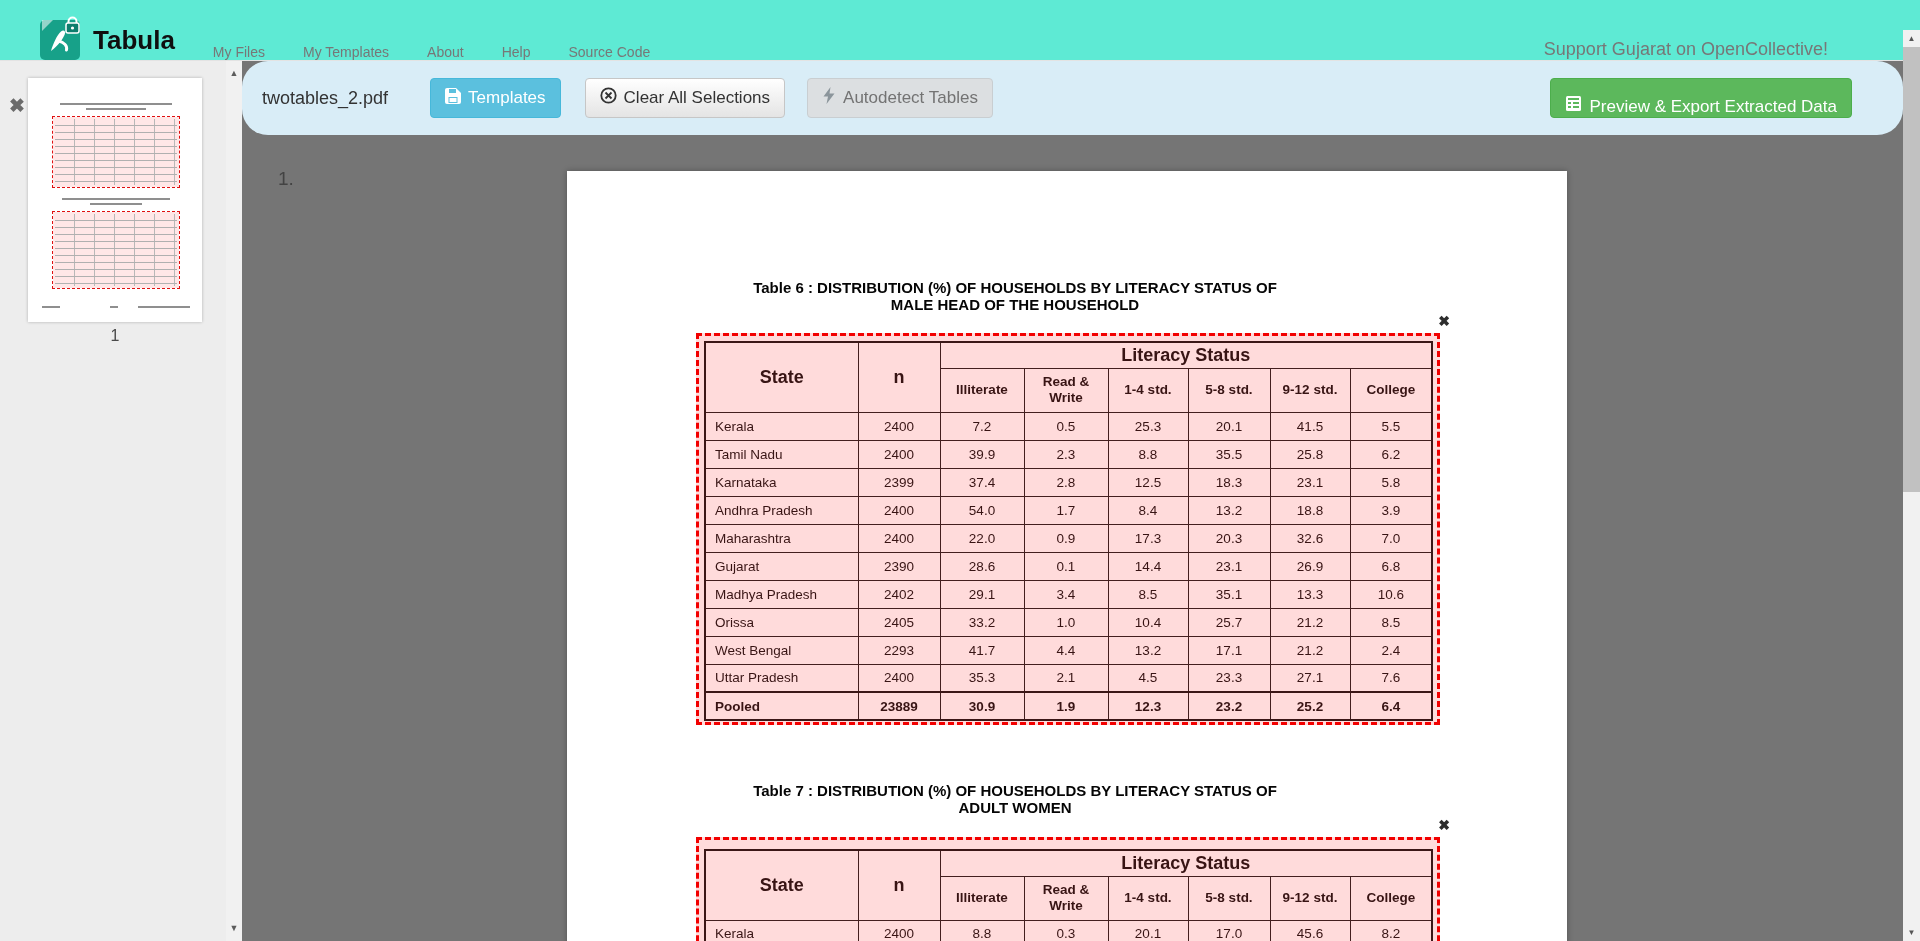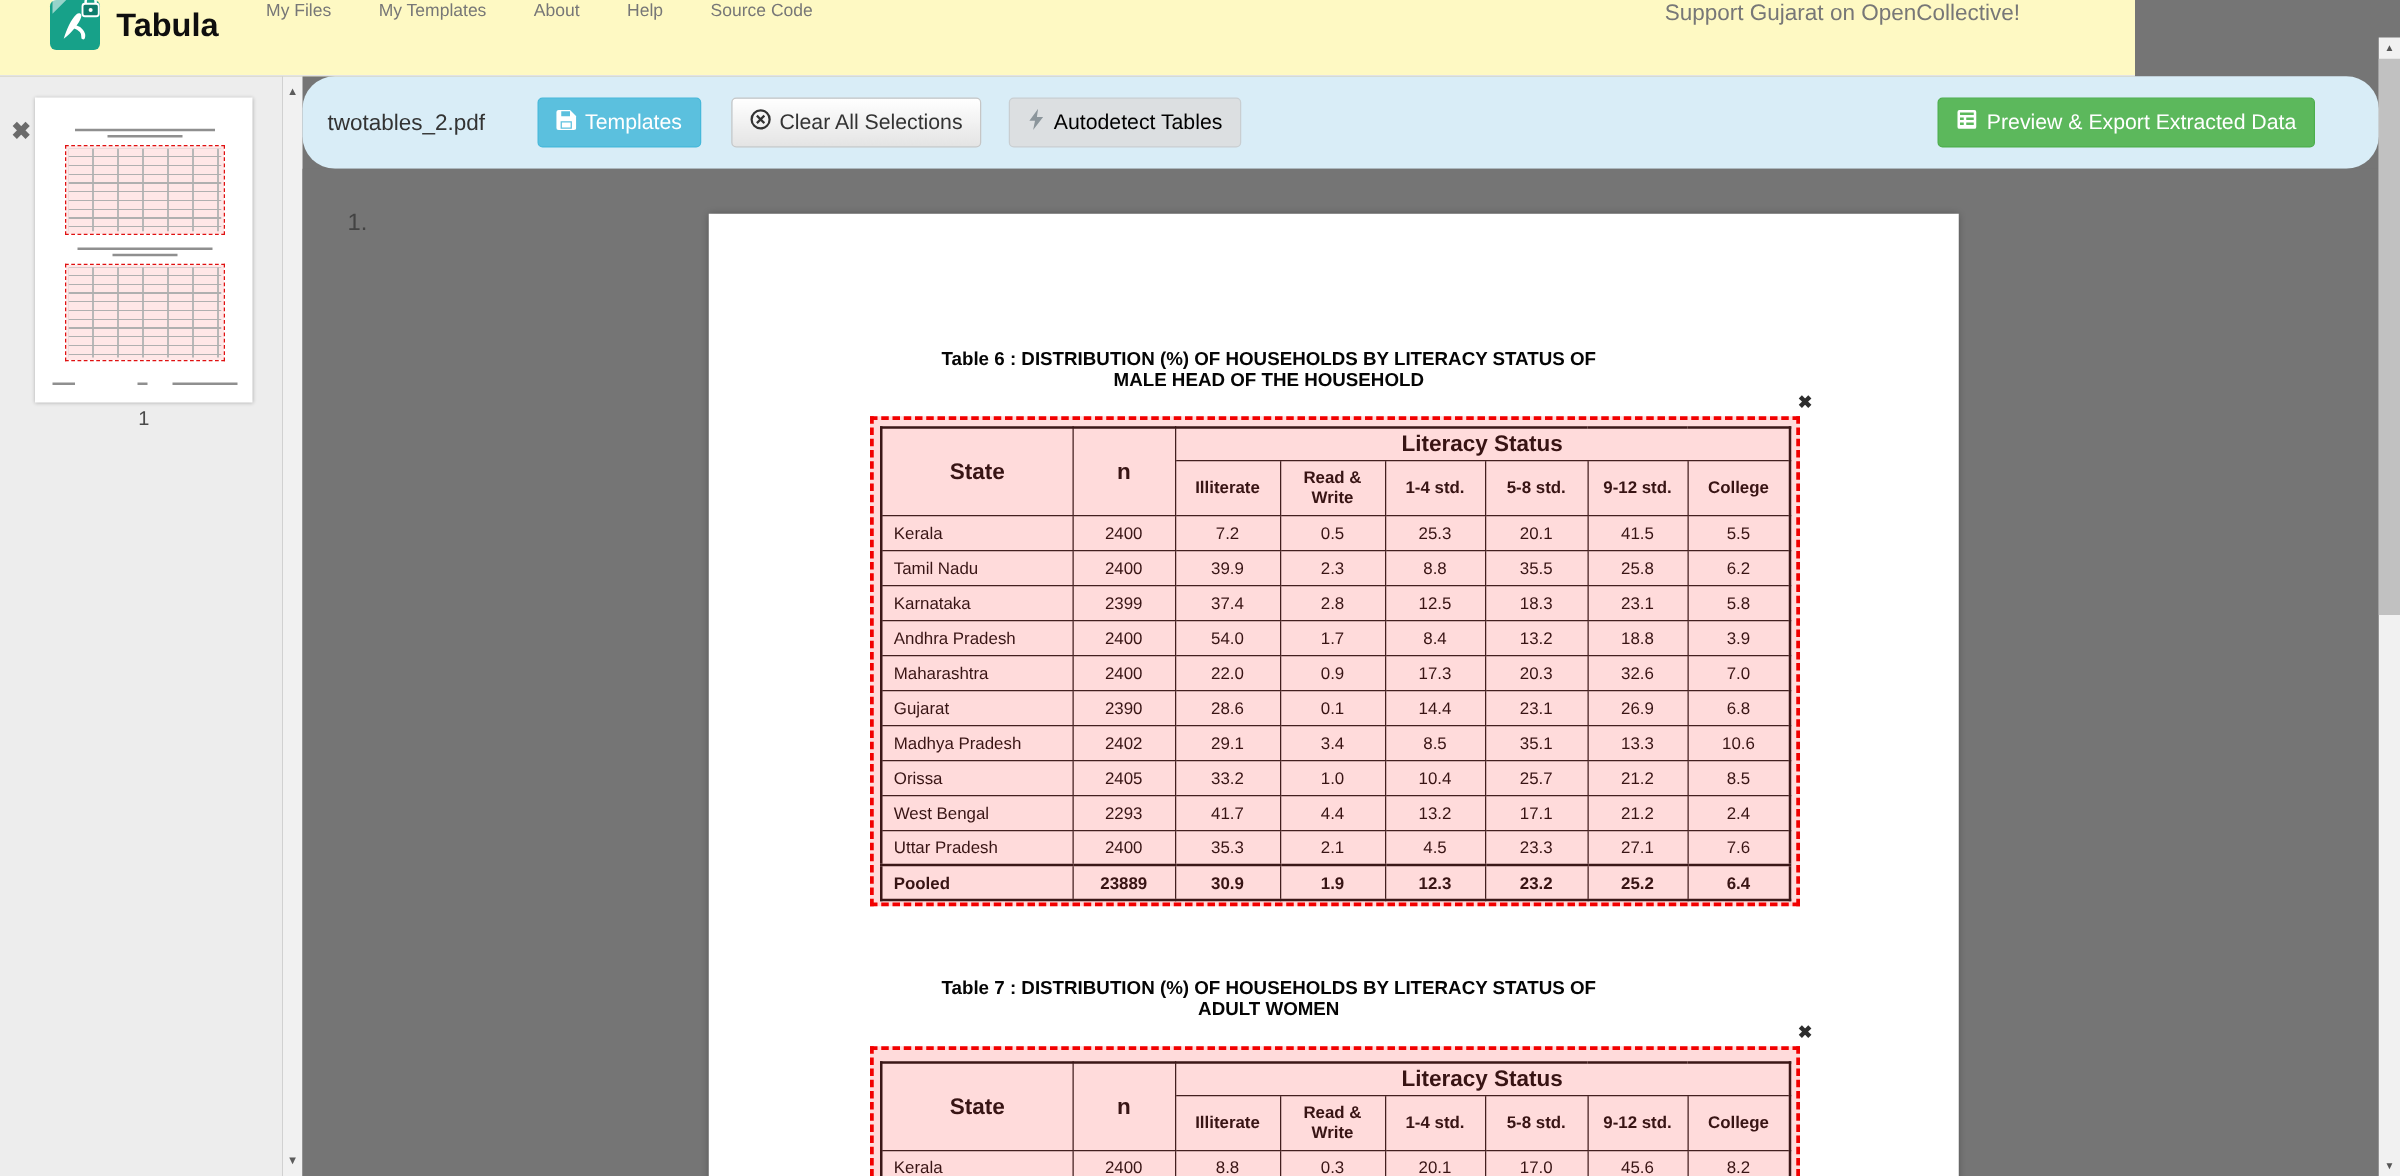--- a/index.html
+++ b/index.html
@@ -1,21 +1,21 @@
 <!DOCTYPE html>
 <html><head>
 <meta charset="utf-8">
 <style>
   * { box-sizing: border-box; margin: 0; padding: 0; }
   html,body { width:1920px; height:941px; overflow:hidden; }
   body { font-family:"Liberation Sans", sans-serif; background:#757575; position:relative; }
 
   
-  .navbar { position:absolute; top:0; left:0; width:1708px; height:61px; background:#fef9c3;
-            border-bottom:1px solid #e3e3e3; display:flex; align-items:flex-start; z-index:50; }
+  .navbar { position:absolute; top:0; left:0; width:1920px; height:61px; background:#5eead4;
+            border-bottom:1px solid #e3e3e3; display:flex; align-items:flex-end; z-index:50; }
   .brand { display:flex; align-items:center; margin-left:40px; cursor:pointer; }
   .logo { width:40px; height:40px; margin-right:13px; position:relative; }
   .brand-name { font-size:26px; font-weight:bold; color:#0f0f0f; }
   .nav-links { display:flex; margin-left:38px; gap:38px; }
   .nav-link { font-size:14px; color:#777; cursor:pointer; white-space:nowrap; }
   .support { position:absolute; right:92px; font-size:18px; color:#777; cursor:pointer; }
 
   
   .sidebar { position:absolute; top:61px; left:0; width:226px; height:880px; background:#ededed; }
   .thumb-close { position:absolute; left:9px; top:35px; font-size:19px; font-weight:bold;
@@ -41,22 +41,22 @@
   
   .main { position:absolute; left:242px; top:61px; width:1661px; height:880px; }
   .toolbar { position:relative; height:74px; background:#d9edf7; display:flex; align-items:center;
              padding-left:20px;border-radius:26px; }
   .filename { font-size:18px; color:#333; margin-right:42px; }
   .btn { height:40px; border-radius:4px; font-size:17px; display:inline-flex; align-items:center;
          gap:7px; padding:0 14px; cursor:pointer; border:1px solid transparent; white-space:nowrap; }
   .btn-info { background:#5bc0de; border-color:#46b8da; color:#fff; margin-right:24px; }
   .btn-default { background:linear-gradient(#ffffff,#e4e4e4); border-color:#c6c6c6; color:#333;
                  margin-right:22px; }
-  .btn-disabled { background:#dcdfe1; border-color:#c9ced1; color:#000000; cursor:default; }
-  .btn-success { background:#5cb85c; border-color:#4cae4c; color:#fff; position:absolute; right:51px; }
+  .btn-disabled { background:#dcdfe1; border-color:#c9ced1; color:#737373; cursor:default; }
+  .btn-success { background:#5cb85c; border-color:#4cae4c; color:#fff; position:absolute; right:51px;align-items:flex-end; }
 
   
   .viewer { position:absolute; top:74px; left:0; width:1661px; height:806px; background:#757575;
             overflow:hidden; }
   .page-label { position:absolute; left:36px; top:33px; font-size:19px; color:#434343; }
   .pdf-page { position:absolute; left:325px; top:36px; width:1000px; height:1400px; background:#fff;
               box-shadow:0 0 6px rgba(0,0,0,.3); }
 
   .pdf-title { position:absolute; left:0; width:896px; text-align:center; font-weight:bold;
                font-size:15px; color:#050505; line-height:16.5px; }

